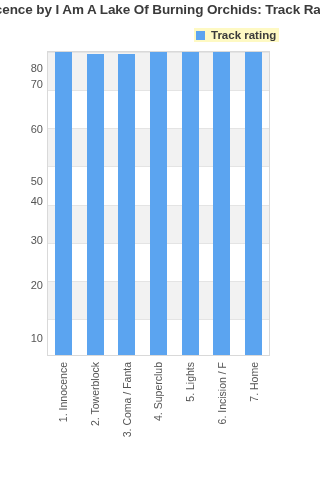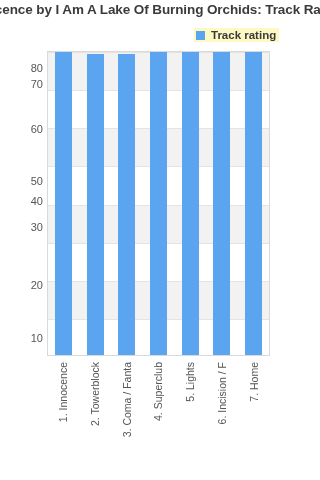--- a/index.html
+++ b/index.html
@@ -167,21 +167,21 @@
   <span class="legend-swatch"></span>
   <span class="legend-label">Track rating</span>
 </div>
 
 <div class="y-axis">
     <div class="y-tick" style="top: 0px; margin-top: 17px;">80</div>
     <div class="y-tick" style="top: 33px; padding-left: 32px;">70</div>
     <div class="y-tick" style="top: 78px;">60</div>
     <div class="y-tick" style="top: 114.375px; margin-top: 16px;">50</div>
     <div class="y-tick" style="top: 150px;">40</div>
-    <div class="y-tick" style="top: 176px;">30</div>
+    <div class="y-tick" style="top: 189px;">30</div>
     <div class="y-tick" style="top: 234px;">20</div>
     <div class="y-tick" style="top: 266.875px; margin-top: 20px;">10</div>
   </div>
 
 <div class="plot-area">
   <div class="bands">
       <div class="band" style="top: 228.75px; height: 38.125px;"></div>
       <div class="band" style="top: 152.5px; height: 38.125px;"></div>
       <div class="band" style="top: 76.25px; height: 38.125px;"></div>
       <div class="band" style="top: 0px; height: 38.125px;"></div>

